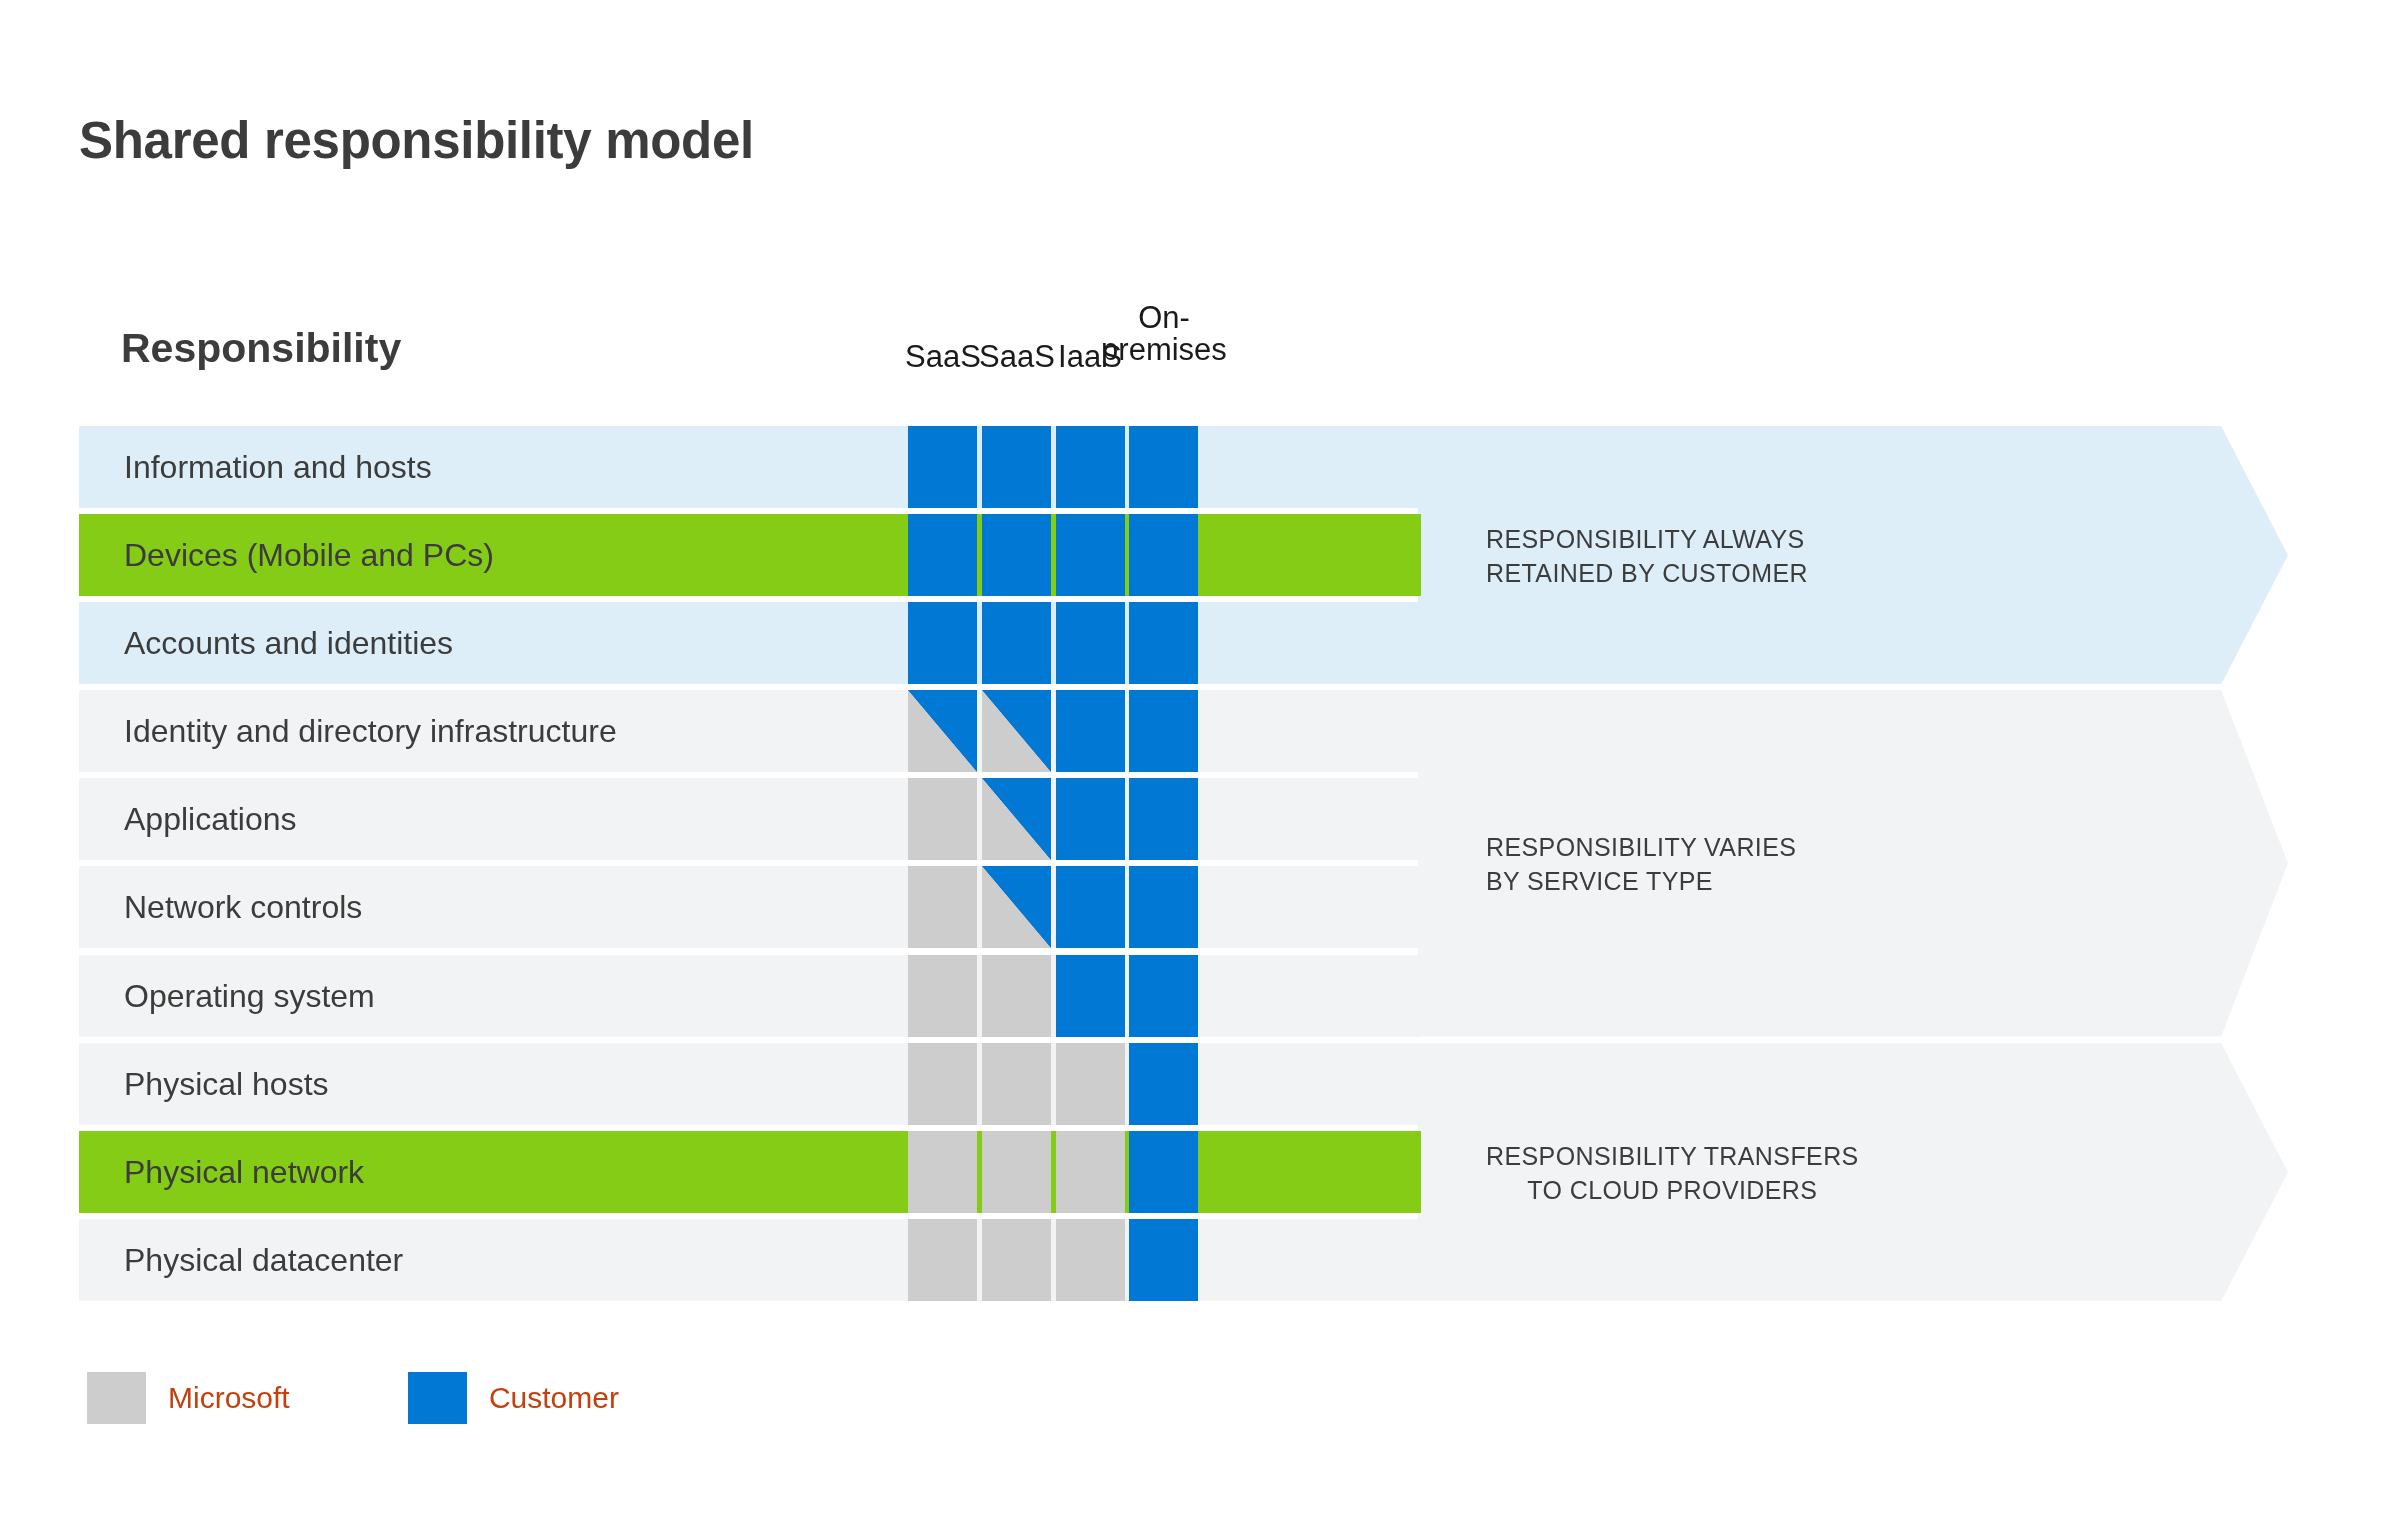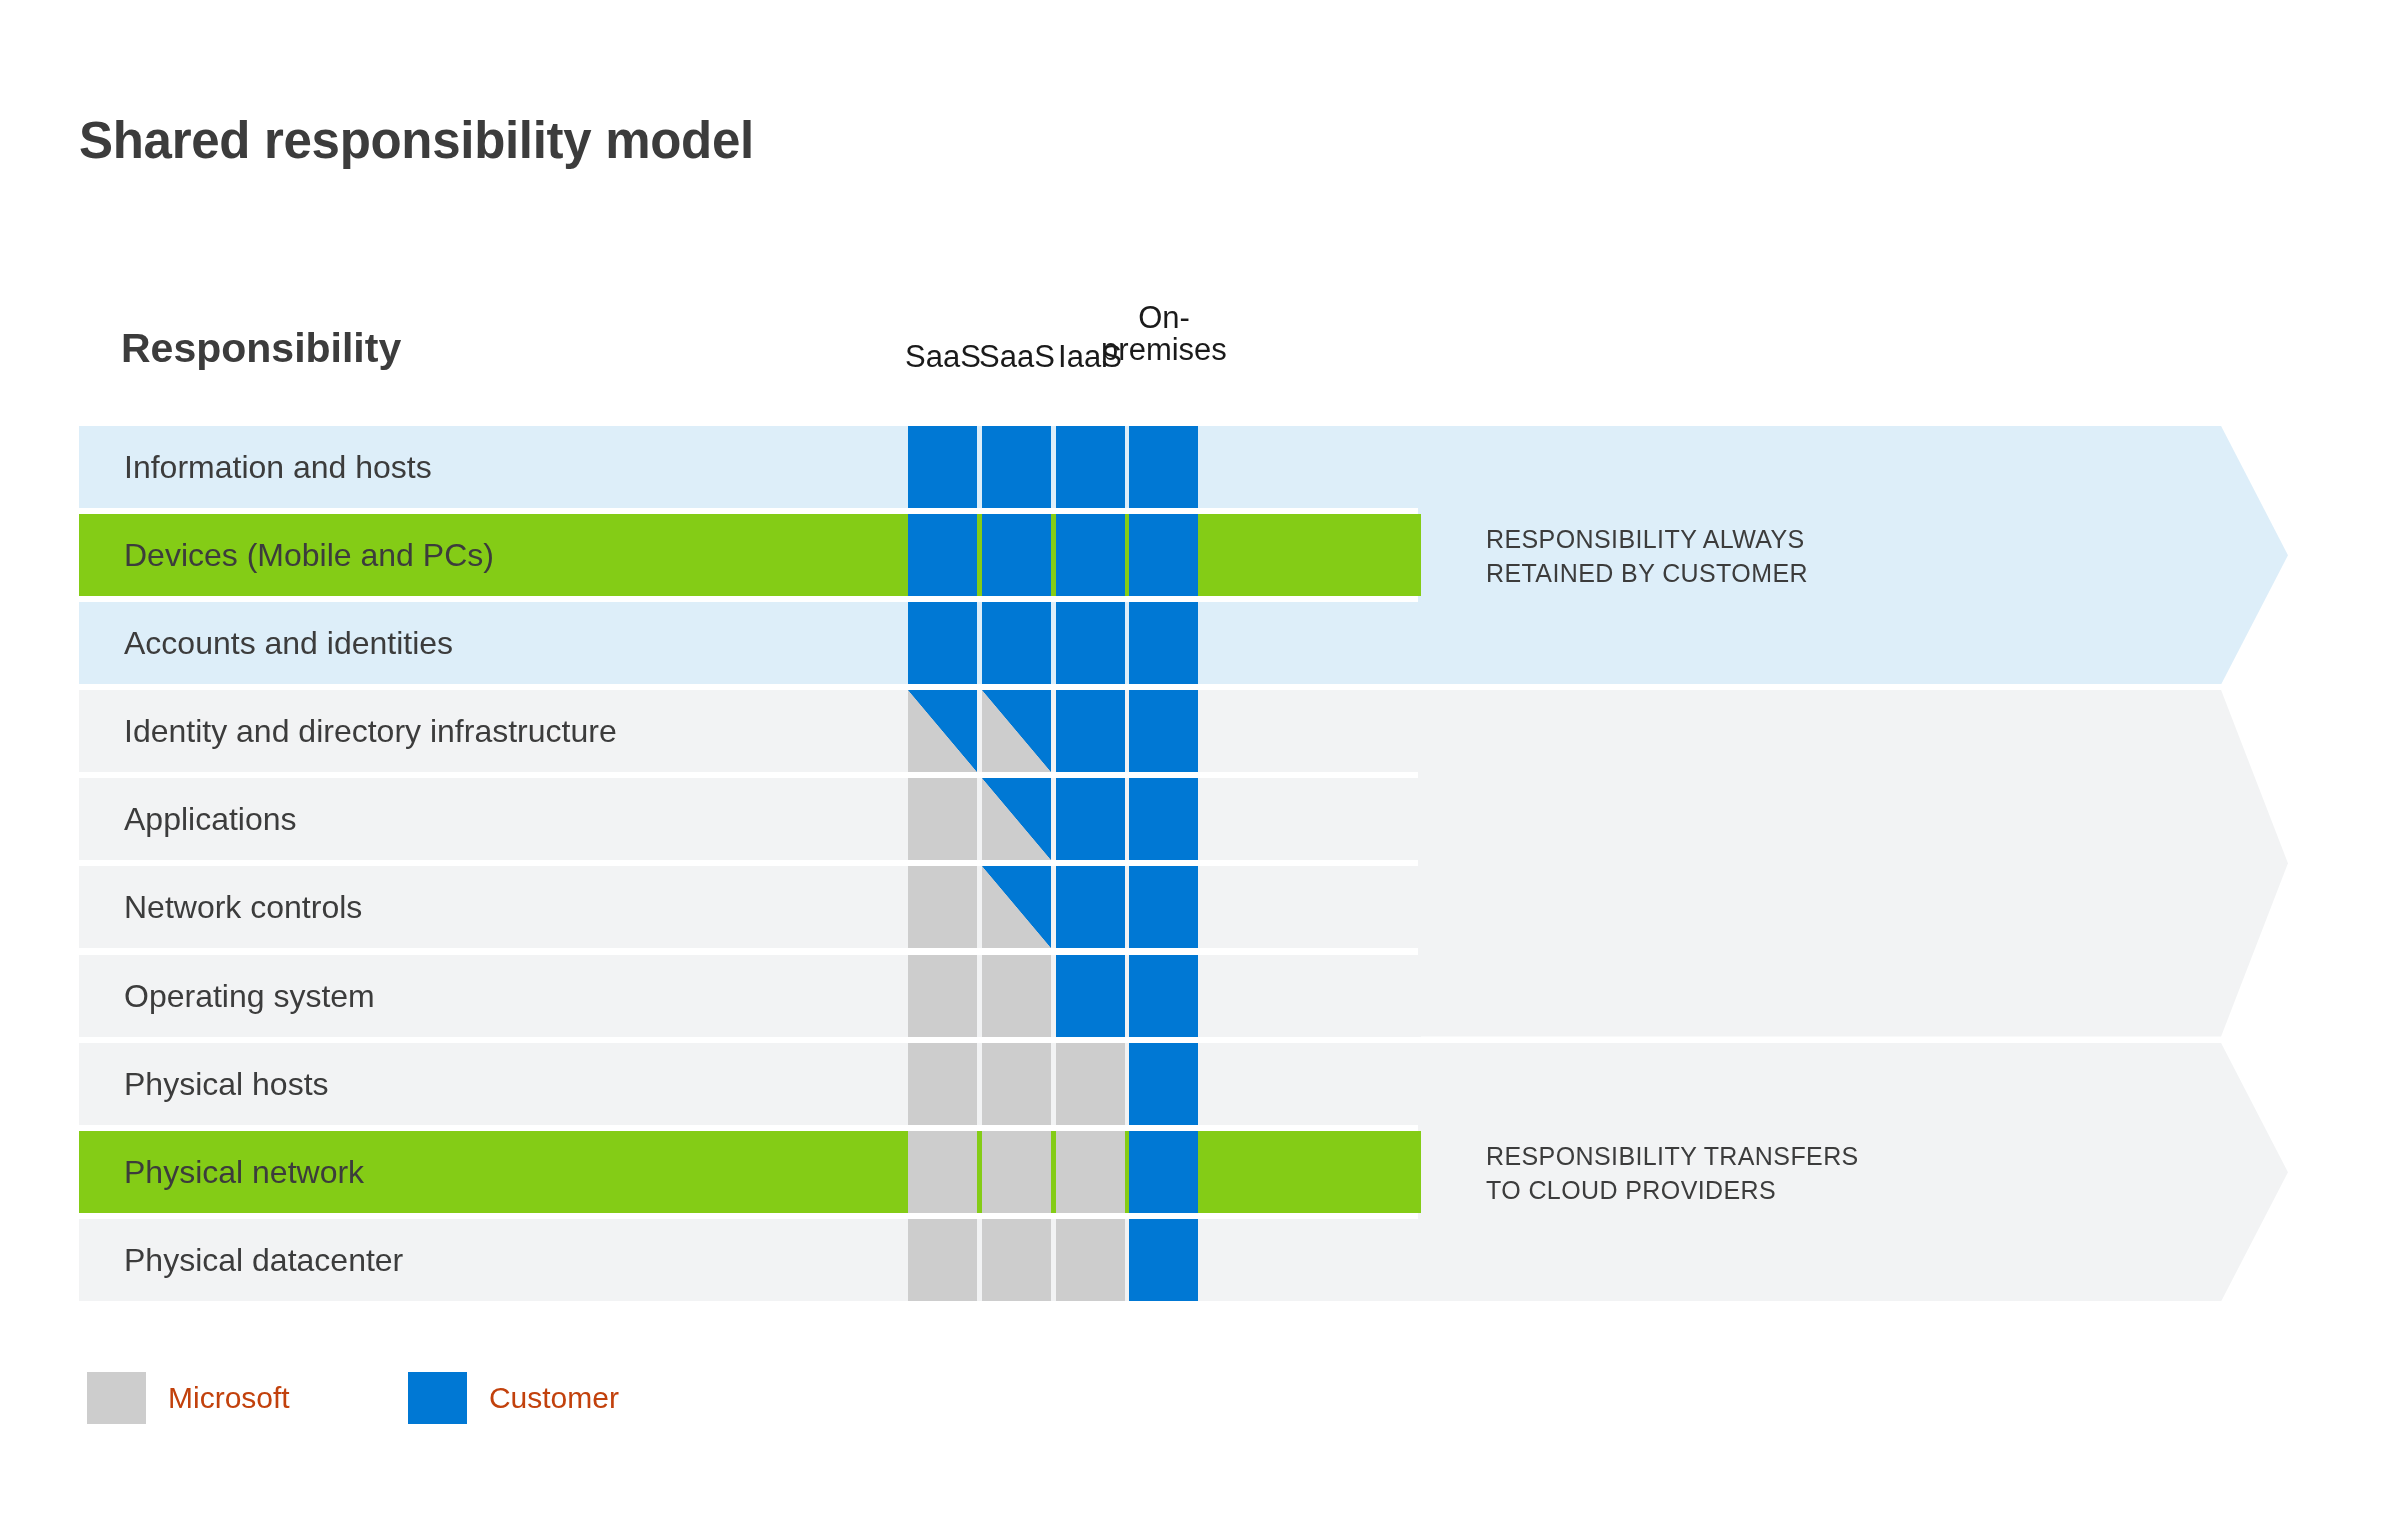--- a/index.html
+++ b/index.html
@@ -149,26 +149,28 @@
       <svg class="band-shape" viewBox="0 0 1405 417.4000000000001" preserveAspectRatio="none">
         <polygon points="0,0 1297,0 1405,208.70000000000005 1297,417.4000000000001 0,417.4000000000001" fill="#ddeef9"></polygon>
       </svg>
       <div class="band-text" style="top: 50%; transform: translateY(-50%);">RESPONSIBILITY ALWAYS
 RETAINED BY CUSTOMER</div>
     </div>
     <div class="band" style="top: 690px; width: 870px; height: 347px;">
       <svg class="band-shape" viewBox="0 0 1405 559.5999999999999" preserveAspectRatio="none">
         <polygon points="0,0 1297,0 1405,279.79999999999995 1297,559.5999999999999 0,559.5999999999999" fill="#f2f3f4"></polygon>
       </svg>
+      <div class="band-text" style="top: 50%; transform: translateY(-50%);">RESPONSIBILITY VARIES
+BY SERVICE TYPE</div>
     </div>
     <div class="band" style="top: 1043px; width: 870px; height: 259px;">
       <svg class="band-shape" viewBox="0 0 1405 417.4000000000003" preserveAspectRatio="none">
         <polygon points="0,0 1297,0 1405,208.70000000000016 1297,417.4000000000003 0,417.4000000000003" fill="#f2f3f4"></polygon>
       </svg>
-      <div class="band-text" style="top: 50%; transform: translateY(-50%);">RESPONSIBILITY TRANSFERS
+      <div class="band-text" style="top: 50%; transform: translateY(-50%); text-align: center;">RESPONSIBILITY TRANSFERS
 TO CLOUD PROVIDERS</div>
     </div>
   </div>
 
 <div id="rows-layer">
     <div class="row-stripe" style="top: 426px; height: 82px; background: rgb(221, 238, 249);">
       <div class="row-label">Information and hosts</div>
       <div class="cell customer" style="left: 829px;"></div>
       <div class="cell customer" style="left: 903px;"></div>
       <div class="cell customer" style="left: 977px;"></div>

